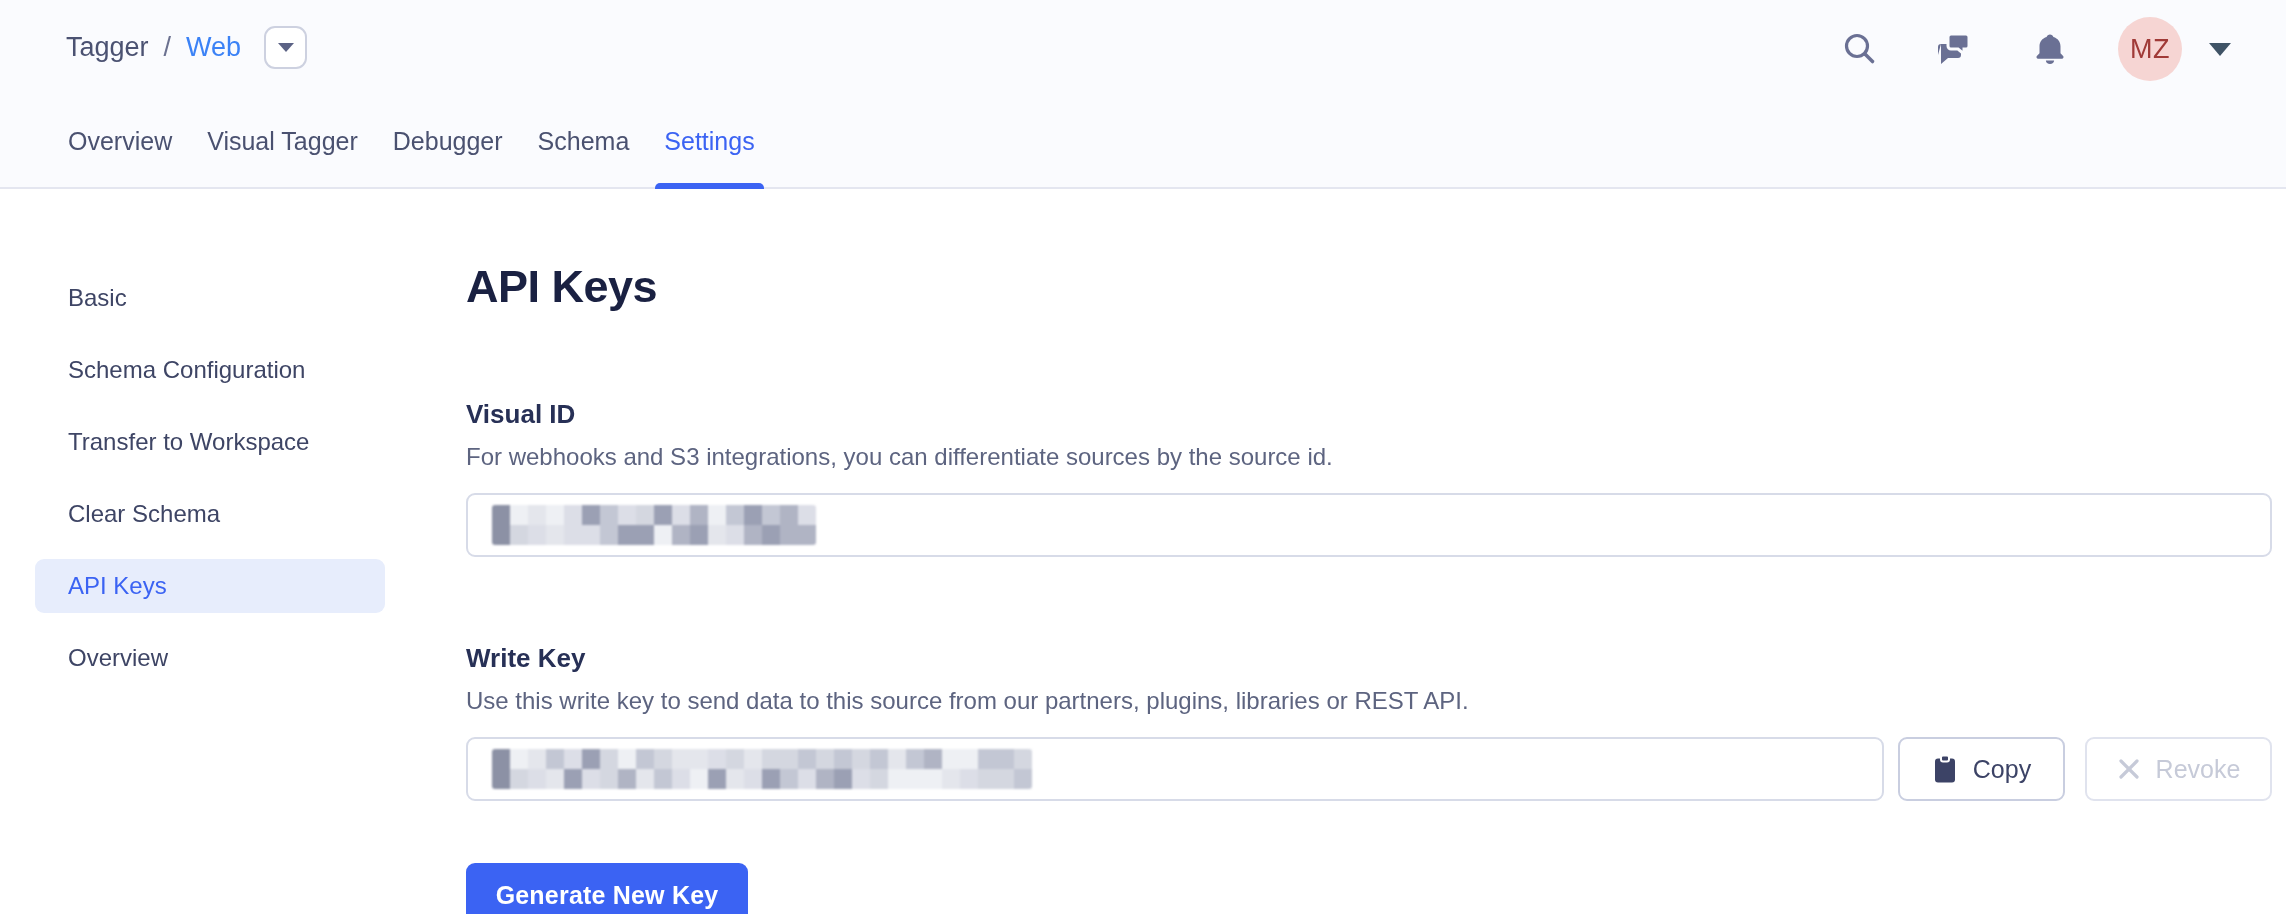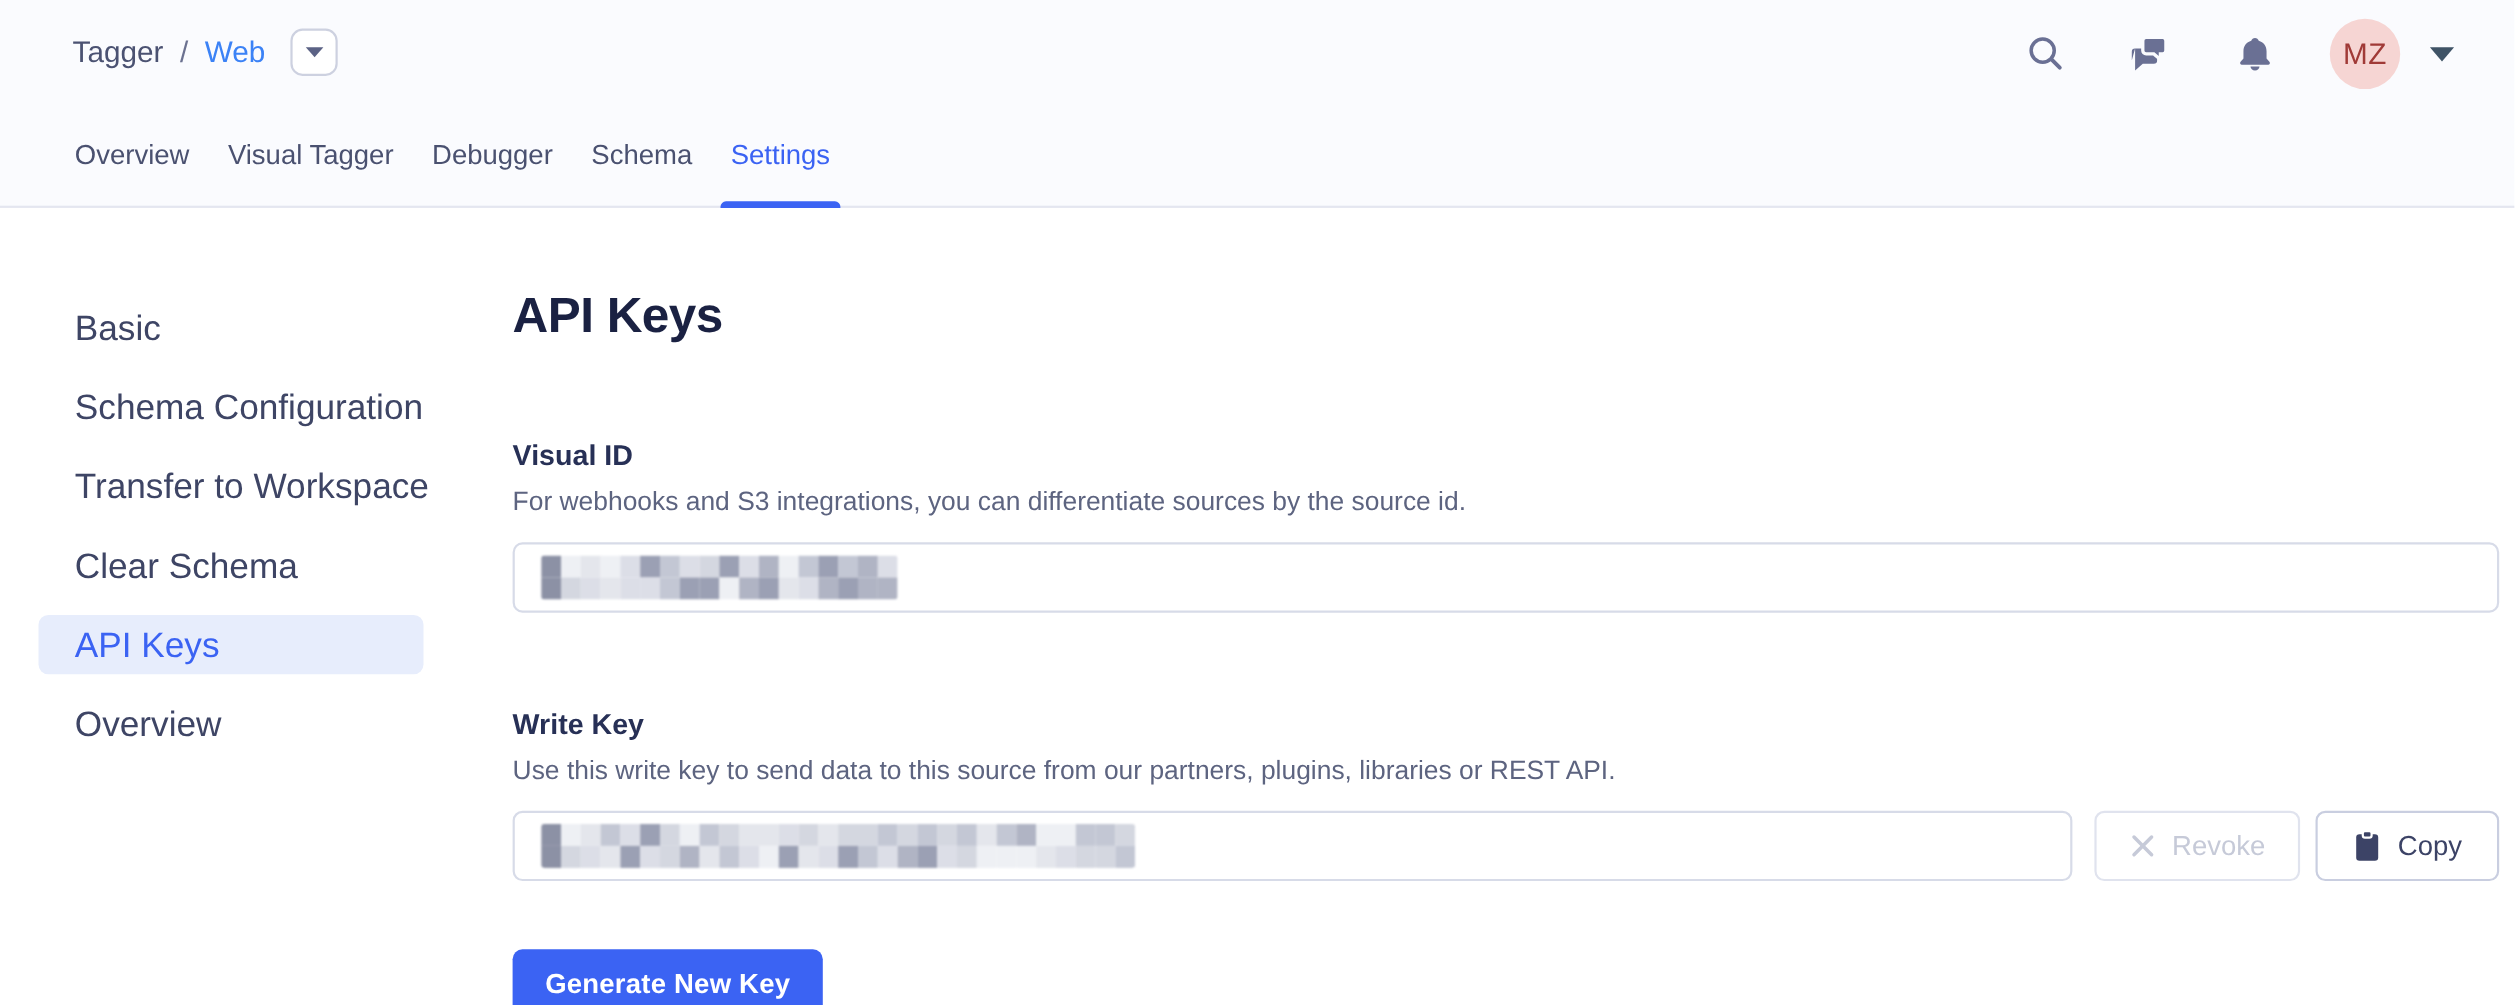--- a/index.html
+++ b/index.html
@@ -42,21 +42,21 @@
   .tab.active { color:var(--accent,#3b63f3); }
   .tab.active::after { content:""; position:absolute; left:-9px; right:-9px;
                        bottom:-2px; height:6px; background:var(--accent,#3b63f3);
                        border-radius:5px 5px 0 0; }
 
   
   .content { display:flex; width:100%; height:723px; }
 
   .sidebar { flex:none; width:466px; padding:82px 0 0 35px; }
   .side-item { width:350px; height:54px; margin-bottom:18px; padding-left:33px;
-               display:flex; align-items:center; font-size:32px; color:#3e4565;
+               display:flex; align-items:center; font-size:24px; color:#3e4565;
                border-radius:9px; cursor:pointer; white-space:nowrap; }
   .side-item.active { background:var(--active-item-bg,#e7edfc);
                       color:var(--accent,#3b63f3); }
 
   .main { flex:1; padding-right:14px; }
   .page-title { margin-top:72px; font-size:45px; font-weight:700;
                 color:var(--text-dark,#1a2142); letter-spacing:-0.5px; }
 
   .field-label { margin-top:86px; font-size:26px; font-weight:700; color:#273056; }
   .field-desc  { margin-top:13px; font-size:24px; color:var(--text-muted,#5d6480); }
@@ -244,31 +244,31 @@
             <div style="width: 18px; background: rgb(238, 240, 244);"></div>
             <div style="width: 18px; background: rgb(220, 222, 231);"></div>
             <div style="width: 18px; background: rgb(195, 199, 212);"></div>
             <div style="width: 18px; background: rgb(212, 215, 224);"></div>
             <div style="width: 18px; background: rgb(195, 199, 212);"></div>
             <div style="width: 18px; background: rgb(212, 215, 224);"></div>
             <div style="width: 18px; background: rgb(212, 215, 224);"></div>
             <div style="width: 18px; background: rgb(195, 199, 212);"></div>
           </div>
       </div>
+      <button class="btn btn-copy">
+        <svg width="26" height="30" viewBox="0 0 26 30">
+          <rect x="3" y="4.5" width="20" height="24" rx="3" fill="#3c4366"></rect>
+          <rect x="9" y="1.5" width="8" height="6" rx="2" fill="#3c4366" stroke="#ffffff" stroke-width="2"></rect>
+        </svg>
+        <span>Copy</span>
+      </button>
       <button class="btn btn-revoke">
         <svg width="24" height="24" viewBox="0 0 24 24">
           <line x1="4" y1="4" x2="20" y2="20" stroke="#c6cad8" stroke-width="3.2" stroke-linecap="round"></line>
           <line x1="20" y1="4" x2="4" y2="20" stroke="#c6cad8" stroke-width="3.2" stroke-linecap="round"></line>
         </svg>
         <span>Revoke</span>
       </button>
-      <button class="btn btn-copy">
-        <svg width="26" height="30" viewBox="0 0 26 30">
-          <rect x="3" y="4.5" width="20" height="24" rx="3" fill="#3c4366"></rect>
-          <rect x="9" y="1.5" width="8" height="6" rx="2" fill="#3c4366" stroke="#ffffff" stroke-width="2"></rect>
-        </svg>
-        <span>Copy</span>
-      </button>
     </div>
 
     <button class="btn btn-generate">Generate New Key</button>
   </main>
 </div>
 
 </body></html>

